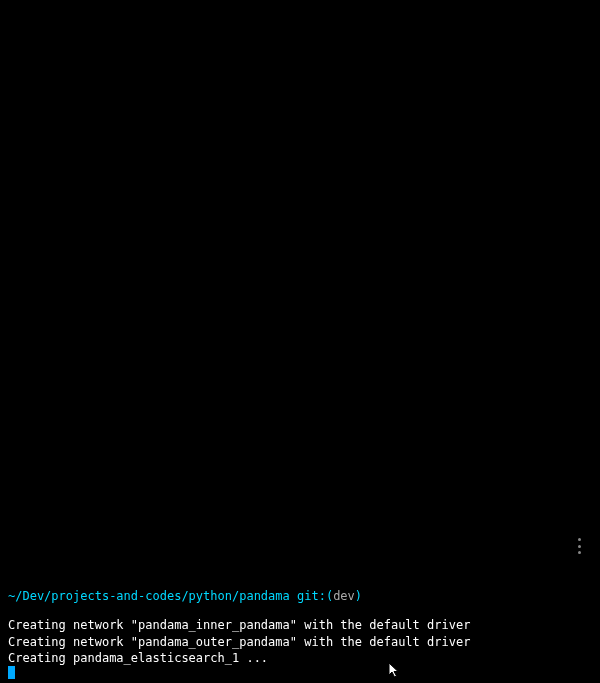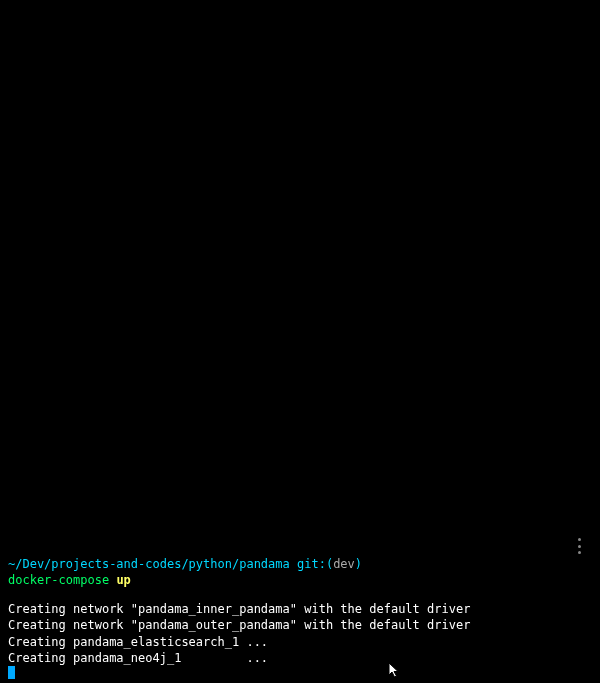--- a/index.html
+++ b/index.html
@@ -90,26 +90,24 @@
 <body>
 
 <div class="menu-icon">
   <div class="dot"></div>
   <div class="dot"></div>
   <div class="dot"></div>
 </div>
 
 <div class="terminal-content">
   <div class="prompt-line"><span class="path">~/Dev/projects-and-codes/python/pandama</span><span class="git-label"> git:(</span><span class="git-branch">dev</span><span class="git-label">)</span></div>
-  <div class="prompt-line"><span class="command">docker-compose</span><span class="command-arg"> up</span></div>
   <div class="blank-line"></div>
   <div class="output-line">Creating network "pandama_inner_pandama" with the default driver</div>
   <div class="output-line">Creating network "pandama_outer_pandama" with the default driver</div>
   <div class="output-line">Creating pandama_elasticsearch_1 ...</div>
-  <div class="output-line">Creating pandama_neo4j_1         ...</div>
   <div class="cursor-line">
     <span class="cursor-block"></span>
   </div>
 </div>
 
 <svg class="mouse-cursor" width="14" height="18" viewBox="0 0 14 18">
   <path d="M 1 1 L 1 13 L 4 10 L 6.5 15 L 8.5 14 L 6 9.5 L 10 9.5 Z" fill="#ffffff" stroke="#000000" stroke-width="1"></path>
 </svg>
 
 </body></html>

